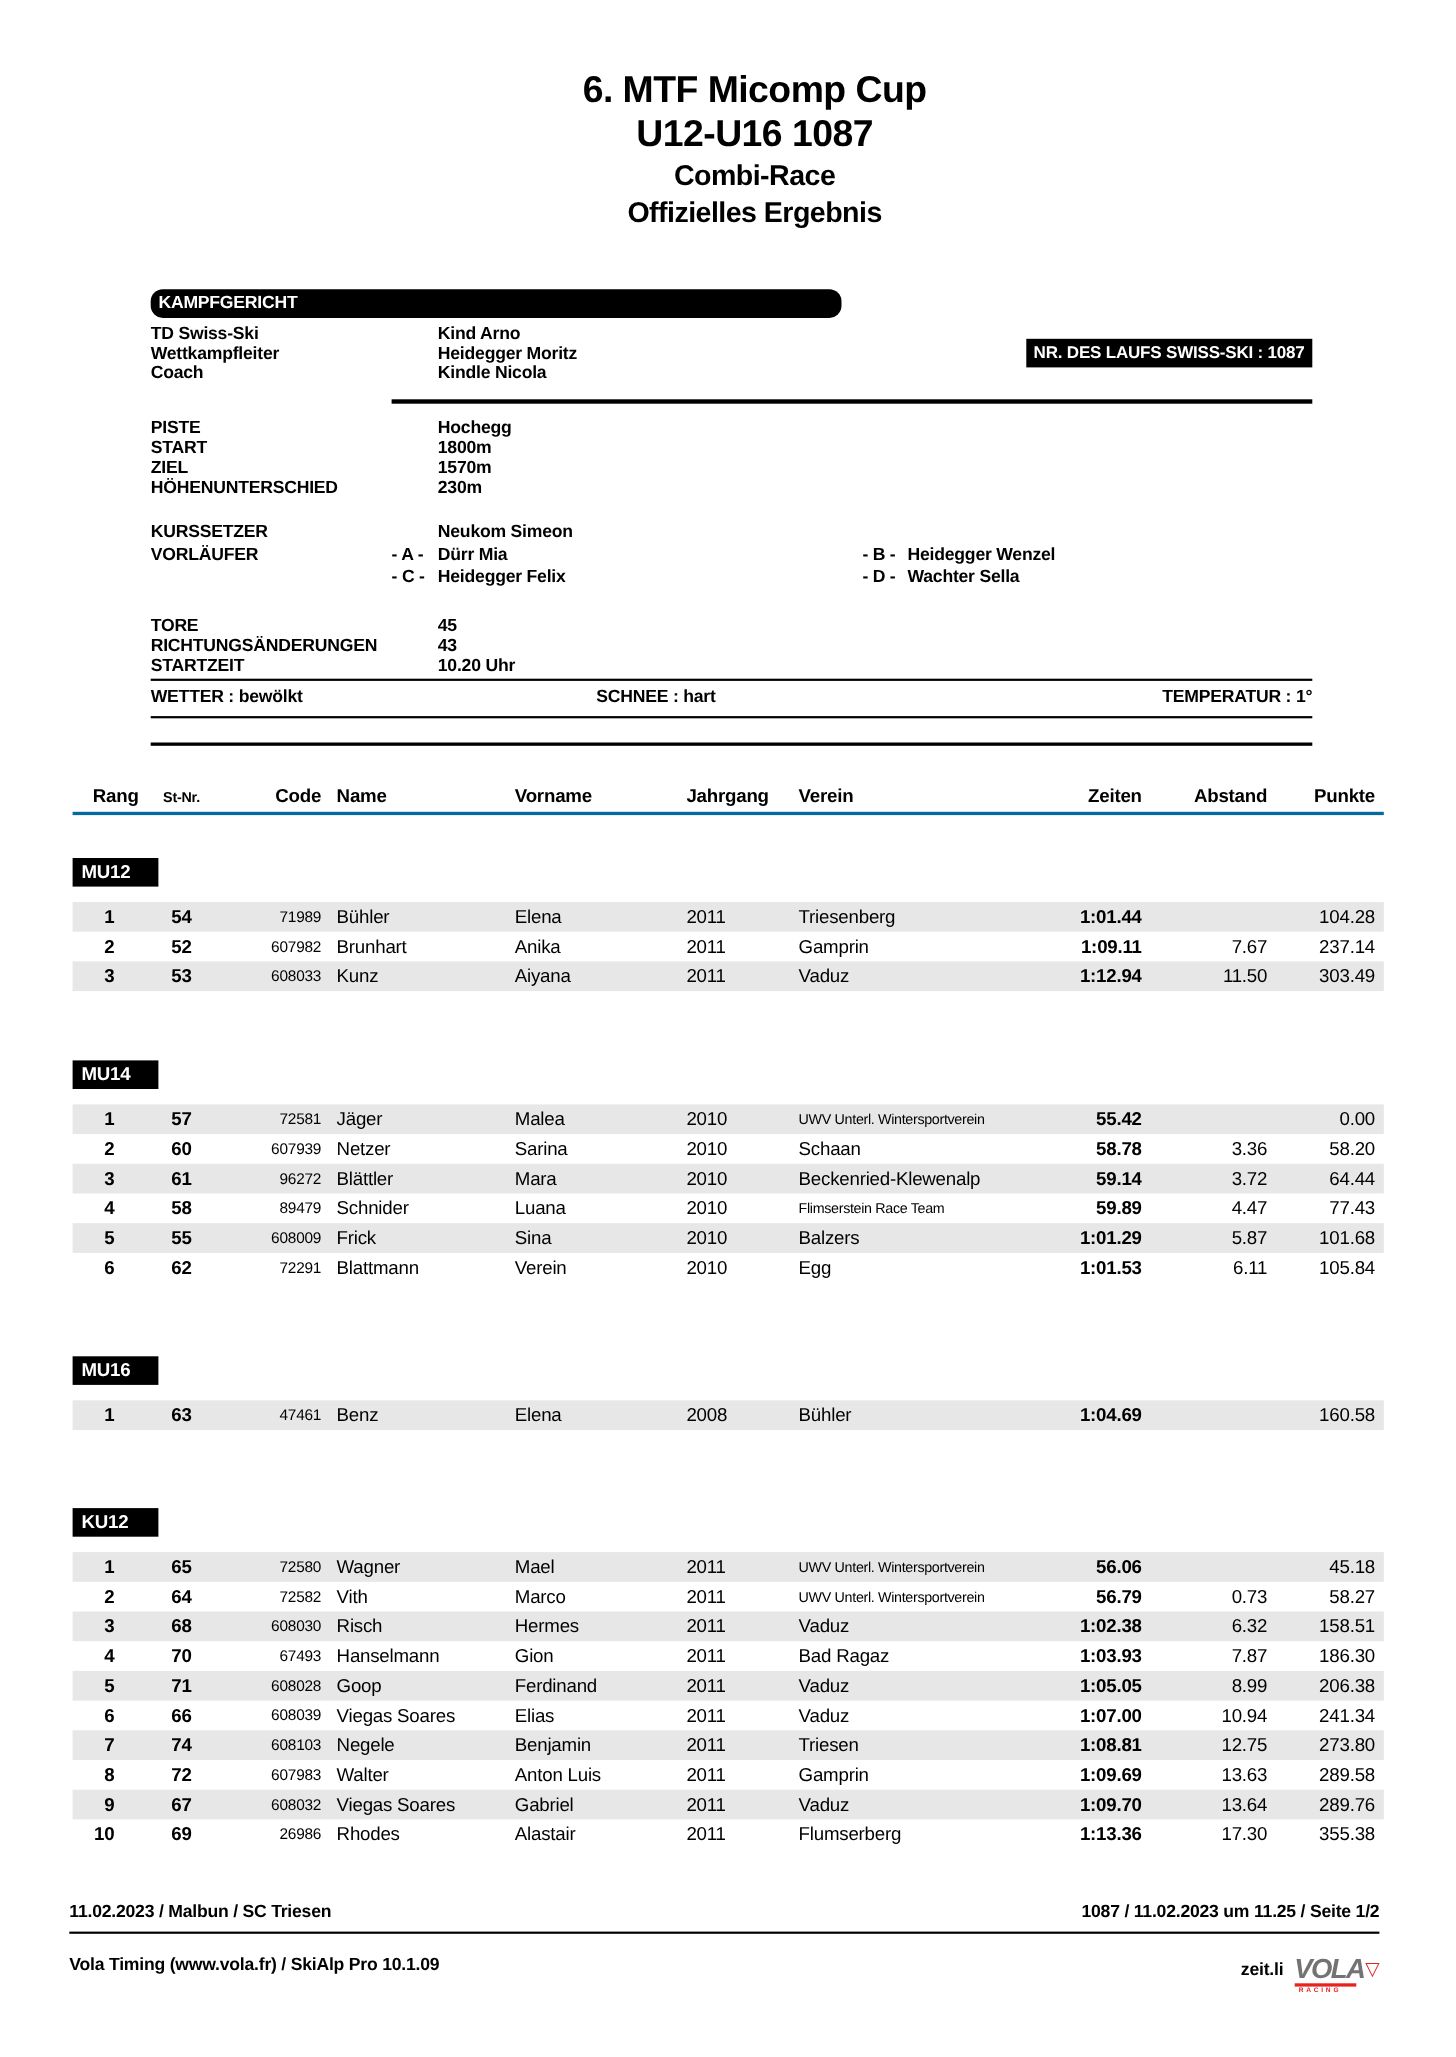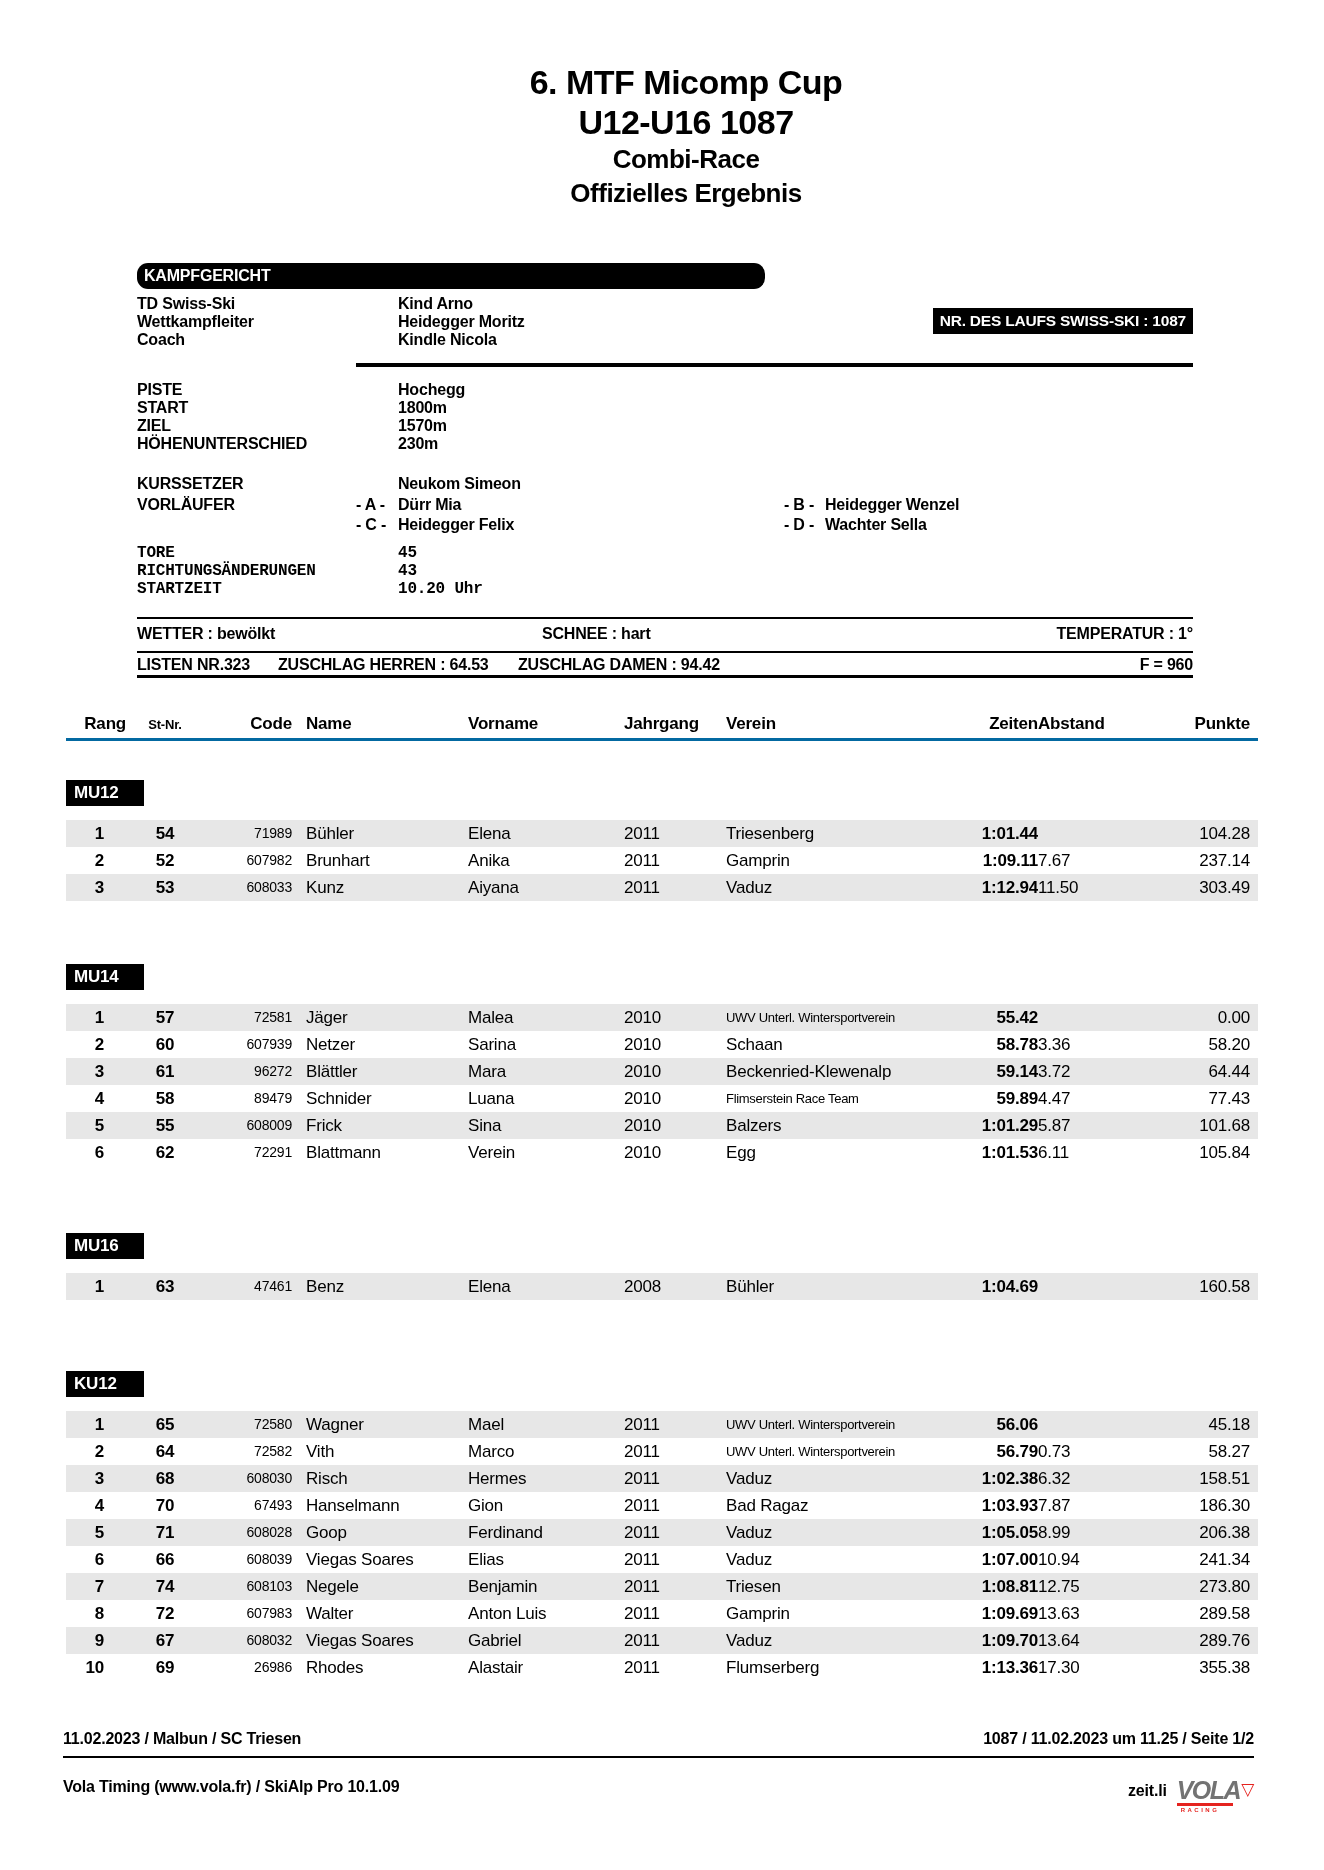--- a/index.html
+++ b/index.html
@@ -13,21 +13,21 @@
 
   
   .info{position:absolute;top:263px;left:137px;width:1056px;height:416px;font-weight:bold;font-size:16px;}
   .blackbar{position:absolute;top:0;left:0;width:628px;height:26px;background:#000;color:#fff;
             line-height:26px;padding-left:7px;font-size:16px;box-sizing:border-box;border-radius:11px;}
   .racebox{position:absolute;top:45px;right:0;background:#000;color:#fff;font-size:15.5px;
            padding:4px 7px;white-space:nowrap;}
   .jury-rows{position:absolute;top:32px;left:0;right:0;}
   .course-rows{position:absolute;top:118px;left:0;right:0;}
   .setter-row{position:absolute;top:212px;left:0;right:0;}
-  .gates-rows{position:absolute;top:281px;left:0;right:0;font-family:Liberation Mono, monospace;}
+  .gates-rows{position:absolute;top:298px;left:0;right:0;}
   .kv{height:18px;line-height:18px;white-space:nowrap;}
   .kl{display:inline-block;width:261px;}
   .jury-divider{position:absolute;top:100px;left:219px;width:837px;height:4px;background:#000;}
   .frow1{position:absolute;top:232px;left:0;right:0;height:20px;line-height:20px;white-space:nowrap;}
   .frow2{position:absolute;top:252px;left:0;right:0;height:20px;line-height:20px;white-space:nowrap;}
   .fl{display:inline-block;width:219px;}
   .fk{display:inline-block;width:42px;}
   .fn{display:inline-block;width:386px;}
   .fk2{display:inline-block;width:41px;}
   .rule{position:absolute;left:0;right:0;height:2px;background:#000;}
@@ -49,21 +49,21 @@
   .cell{white-space:nowrap;overflow:hidden;font-size:17px;}
   .c0{text-align:right;padding-right:26px;font-weight:bold;}
   .c1{text-align:center;font-weight:bold;}
   .c2{text-align:right;padding-right:4px;font-size:14px;}
   .c3{padding-left:10px;}
   .c4{padding-left:6px;}
   .c5{padding-left:6px;}
   .c6{padding-left:14px;}
   .c6.cond{font-size:13px;letter-spacing:-0.3px;}
   .c7{text-align:right;font-weight:bold;}
-  .c8{text-align:left;}
+  .c8{text-align:right;}
   .c9{text-align:right;padding-right:8px;}
   .badge{background:#000;color:#fff;width:78px;height:26px;line-height:26px;padding-left:8px;
          font-weight:bold;font-size:17px;box-sizing:border-box;margin-bottom:14px;}
   .rsection:nth-of-type(1){margin-top:39px;}
   .rsection:nth-of-type(2){margin-top:63px;}
   .rsection:nth-of-type(3){margin-top:67px;}
   .rsection:nth-of-type(4){margin-top:71px;}
 
   
   .pfooter{position:absolute;top:1729px;left:63px;width:1191px;font-weight:bold;font-size:16px;}
@@ -149,26 +149,20 @@
       </div>
     </div>
 
     <div class="rule rule1"></div>
     <div class="cond-row">
       <span class="pos-abs at0">WETTER : bewölkt</span>
       <span class="pos-abs at405">SCHNEE : hart</span>
       <span class="pos-abs atright">TEMPERATUR : 1°</span>
     </div>
     <div class="rule rule2"></div>
-    <div class="listen-row">
-      <span class="pos-abs at0">LISTEN NR.323</span>
-      <span class="pos-abs at141">ZUSCHLAG HERREN : 64.53</span>
-      <span class="pos-abs at381">ZUSCHLAG DAMEN : 94.42</span>
-      <span class="pos-abs atright">F = 960</span>
-    </div>
     <div class="rule rule3"></div>
   </section>
 
   <section class="results">
     <div class="thead">
       <span class="cell c0">Rang</span>
       <span class="cell c1">St-Nr.</span>
       <span class="cell c2">Code</span>
       <span class="cell c3">Name</span>
       <span class="cell c4">Vorname</span>

